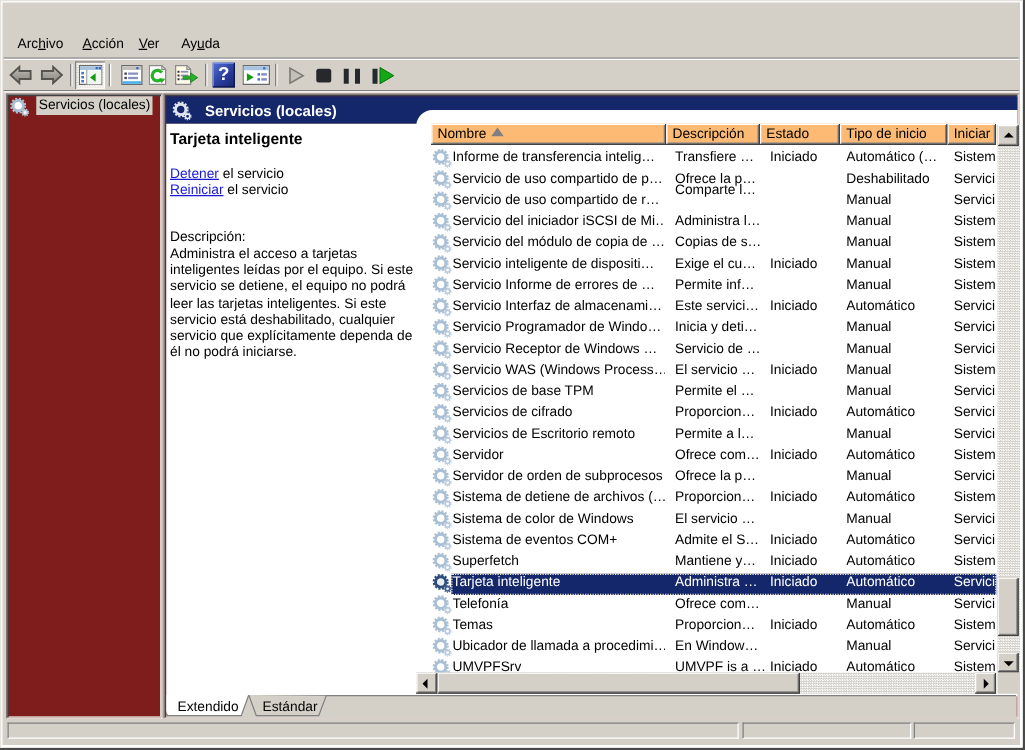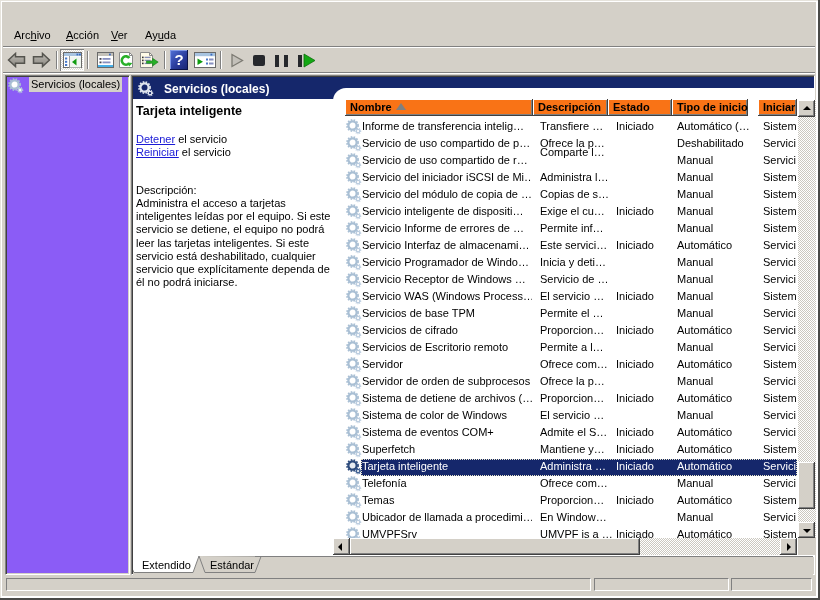--- a/index.html
+++ b/index.html
@@ -14,37 +14,37 @@
 .wbtn{position:absolute;top:6px;width:15px;height:14px;background:#d4d0c8;
  box-shadow:inset -1px -1px 0 #404040, inset 1px 1px 0 #fff, inset -2px -2px 0 #808080, inset 2px 2px 0 #d4d0c8;}
 #menubar{position:absolute;left:4px;top:23px;width:810px;height:23px;font-size:11px;color:#000}
 #menubar span{position:absolute;top:0;height:23px;line-height:24px}
 #mline{position:absolute;left:3px;top:46px;width:812px;height:2px;
  border-top:1px solid #808080;border-bottom:1px solid #fff}
 #toolbar{position:absolute;left:4px;top:48px;width:810px;height:24px}
 #tline{position:absolute;left:3px;top:72px;width:812px;height:2px;
  border-top:1px solid #808080;border-bottom:1px solid #fff}
 .tsep{position:absolute;top:3px;width:2px;height:18px;border-left:1px solid #808080;border-right:1px solid #fff}
-.sunk{position:absolute;background:#8b5cf6;
+.sunk{position:absolute;background:#7f1d1d;
  border-top:1px solid #808080;border-left:1px solid #808080;
  border-bottom:1px solid #fff;border-right:1px solid #fff;
  box-shadow:inset 1px 1px 0 #404040, inset -1px -1px 0 #d4d0c8;}
 #lpanel{left:5px;top:75px;width:125px;height:500px;}
 #rpanel{left:131px;top:75px;width:684px;height:500px;overflow:hidden}
 #navy{position:absolute;left:1px;top:1px;width:682px;height:22px;background:#15276b}
 #bandtitle{position:absolute;left:32px;top:2px;height:22px;line-height:22px;color:#fff;
  font-weight:bold;font-size:12px}
 #whitebox{position:absolute;left:201px;top:12px;width:482px;height:469px;background:#fff;
  border-top-left-radius:13px}
 #descarea{position:absolute;left:1px;top:23px;width:203px;height:458px;background:#fff}
 .dt{position:absolute;font-size:11px;color:#000;white-space:nowrap}
 a.lk{color:#1a1ad6;text-decoration:underline}
-.hbtn{position:absolute;top:99px;height:17px;background:#f97316;font-size:11px;color:#000;
+.hbtn{position:absolute;top:99px;height:17px;background:#fdba74;font-size:11px;color:#000;
  padding:2px 0 0 5px;white-space:nowrap;overflow:hidden;
- box-shadow:inset -1px -1px 0 #404040, inset 1px 1px 0 #fff, inset -2px -2px 0 #808080;font-weight:bold;}
+ box-shadow:inset -1px -1px 0 #404040, inset 1px 1px 0 #fff, inset -2px -2px 0 #808080;}
 .sortarr{display:inline-block;margin-left:4px;width:0;height:0;margin-bottom:1px;
  border-left:5px solid transparent;border-right:5px solid transparent;border-bottom:7px solid #808080}
 .ct{position:absolute;height:17px;line-height:17px;font-size:11px;color:#000;
  white-space:nowrap;overflow:hidden}
 .selband{position:absolute;left:361px;width:436px;height:17px;background:#15276b;
  outline:1px dotted #e8e4c8;outline-offset:-1px}
 .selt{color:#fff;z-index:3}
 .sb{position:absolute;background:#d4d0c8;
  box-shadow:inset -1px -1px 0 #404040, inset 1px 1px 0 #fff, inset -2px -2px 0 #808080, inset 2px 2px 0 #d4d0c8;}
 .tri{position:absolute;width:0;height:0}
@@ -178,21 +178,21 @@
  <div class="dt" style="left:136px;top:104px;font-size:12.5px;font-weight:bold">Tarjeta inteligente</div>
  <div class="dt" style="left:136px;top:133px"><a class="lk">Detener</a> el servicio</div>
  <div class="dt" style="left:136px;top:146px"><a class="lk">Reiniciar</a> el servicio</div>
  <div class="dt" style="left:136px;top:184px">Descripción:</div>
  <div class="dt" style="left:136px;top:197px;line-height:13.2px;white-space:normal;width:200px">Administra el acceso a tarjetas inteligentes leídas por el equipo. Si este servicio se detiene, el equipo no podrá leer las tarjetas inteligentes. Si este servicio está deshabilitado, cualquier servicio que explícitamente dependa de él no podrá iniciarse.</div>
 
  <div id="listwrap" style="position:absolute;left:0;top:0">
  <div class="hbtn" style="left:345px;width:188px">Nombre<span class="sortarr"></span></div>
 <div class="hbtn" style="left:533px;width:75px">Descripción</div>
 <div class="hbtn" style="left:608px;width:64px">Estado</div>
-<div class="hbtn" style="left:672px;width:76px">Tipo de inicio</div>
+<div class="hbtn" style="left:672px;width:86px">Tipo de inicio</div>
 <div class="hbtn" style="left:758px;width:39px">Iniciar</div>
  <svg style="position:absolute;left:345px;top:118px" width="17" height="17" viewBox="0 0 19 19" opacity="1.0">
 <circle cx="8.4" cy="8.4" r="6.2" fill="none" stroke="#a9bfd4" stroke-width="1.9" stroke-dasharray="1.8 1.5"></circle>
 <circle cx="8.4" cy="8.4" r="4.6" fill="#ffffff" stroke="#a9bfd4" stroke-width="2.5"></circle>
 <circle cx="14.6" cy="14.6" r="3.0" fill="none" stroke="#b9cbde" stroke-width="1.2" stroke-dasharray="1.05 1.06"></circle>
 <circle cx="14.6" cy="14.6" r="2.0" fill="#ffffff" stroke="#b9cbde" stroke-width="1.4"></circle>
 </svg>
 <span class="ct" style="left:362px;top:118px;width:170px">Informe de transferencia intelig…</span>
       <span class="ct" style="left:540px;top:118px;width:72px">Transfiere …</span>
       <span class="ct" style="left:616px;top:118px;width:54px">Iniciado</span>

